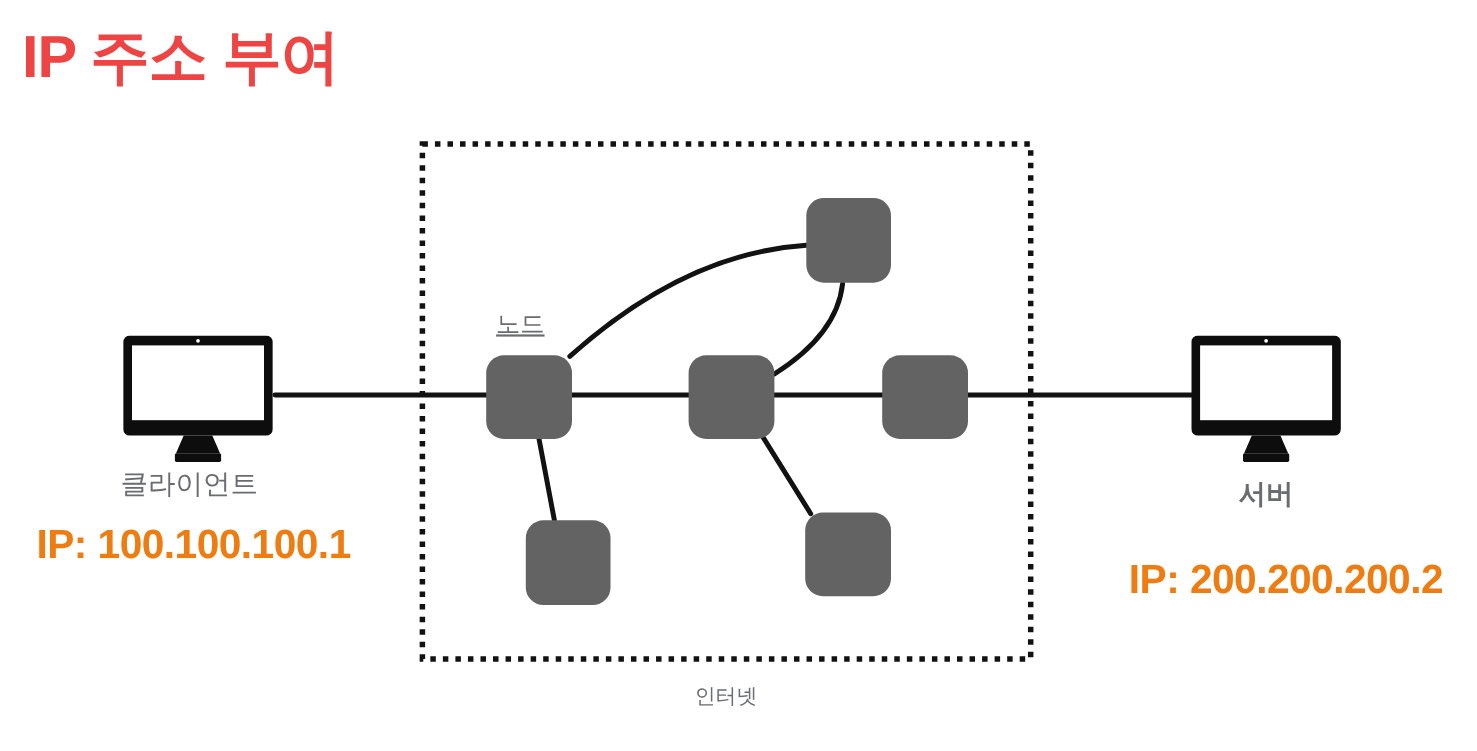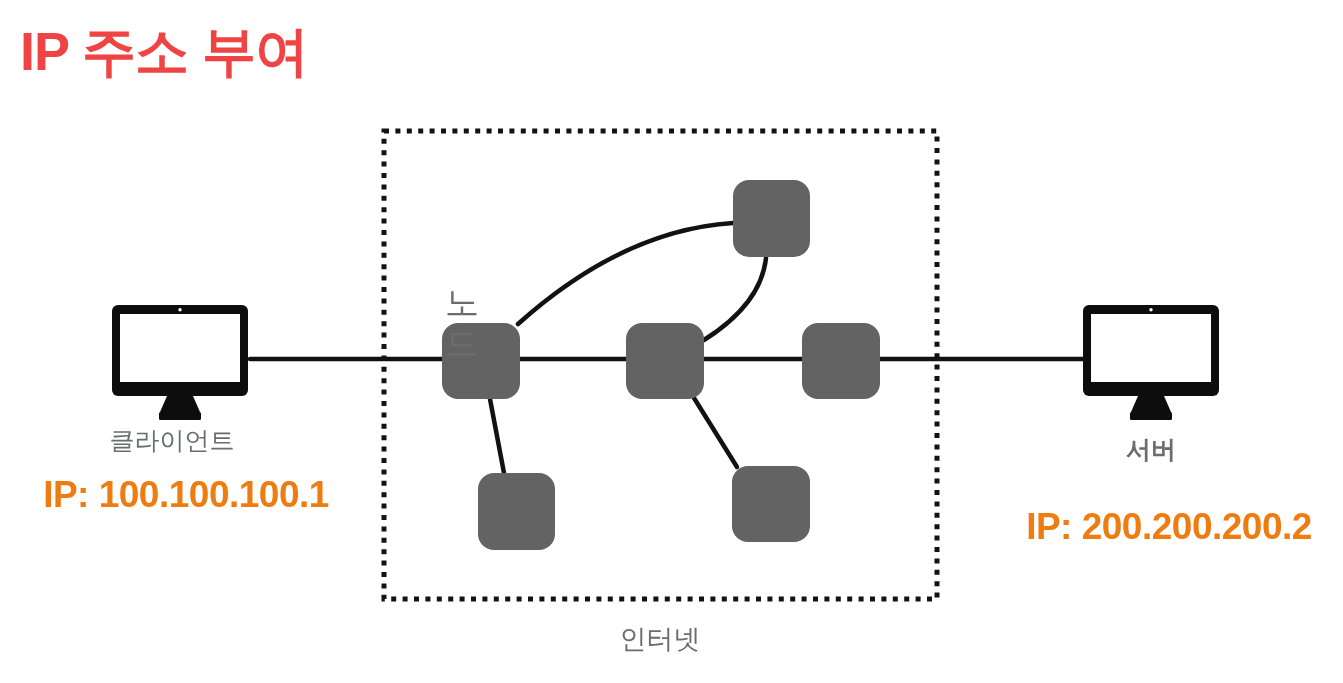--- a/index.html
+++ b/index.html
@@ -37,31 +37,31 @@
   .node.n-middle{left:626px;top:323px;}
   .node.n-right{left:802px;top:323px;}
   .node.n-bleft{left:478px;top:473px;width:77px;height:77px;}
   .node.n-bright{left:732px;top:466px;}
   .gray-label{
     position:absolute;
     color:var(--label-gray);
     font-size:25px;line-height:1.2;
     text-align:center;
   }
-  .node-label{left:432px;top:282px;width:60px;font-size:34px;}
+  .node-label{left:443px;top:282px;width:60px;font-size:22px;text-decoration:underline;}
   .client-label{left:52px;top:426px;width:240px;font-family:Liberation Serif, serif;}
   .server-label{left:1031px;top:434px;width:240px;font-weight:bold;}
-  .internet-label{left:540px;top:623px;width:240px;font-size:27px;}
+  .internet-label{left:540px;top:623px;width:240px;font-size:19px;}
   .ip-label{
     position:absolute;
     color:var(--accent-orange);
     font-size:37px;font-weight:800;letter-spacing:-0.5px;
     text-align:center;white-space:nowrap;
   }
-  .client-ip{left:16px;top:474px;width:340px;}
+  .client-ip{left:6px;top:474px;width:340px;}
   .server-ip{left:999px;top:474px;width:340px;margin-top:32px;}
   .computer{position:absolute;width:136px;height:115px;}
   .computer-client{left:112px;top:305px;}
   .computer-server{left:1083px;top:305px;}
 </style>
 </head>
 <body>
 
 <div class="canvas">
 

